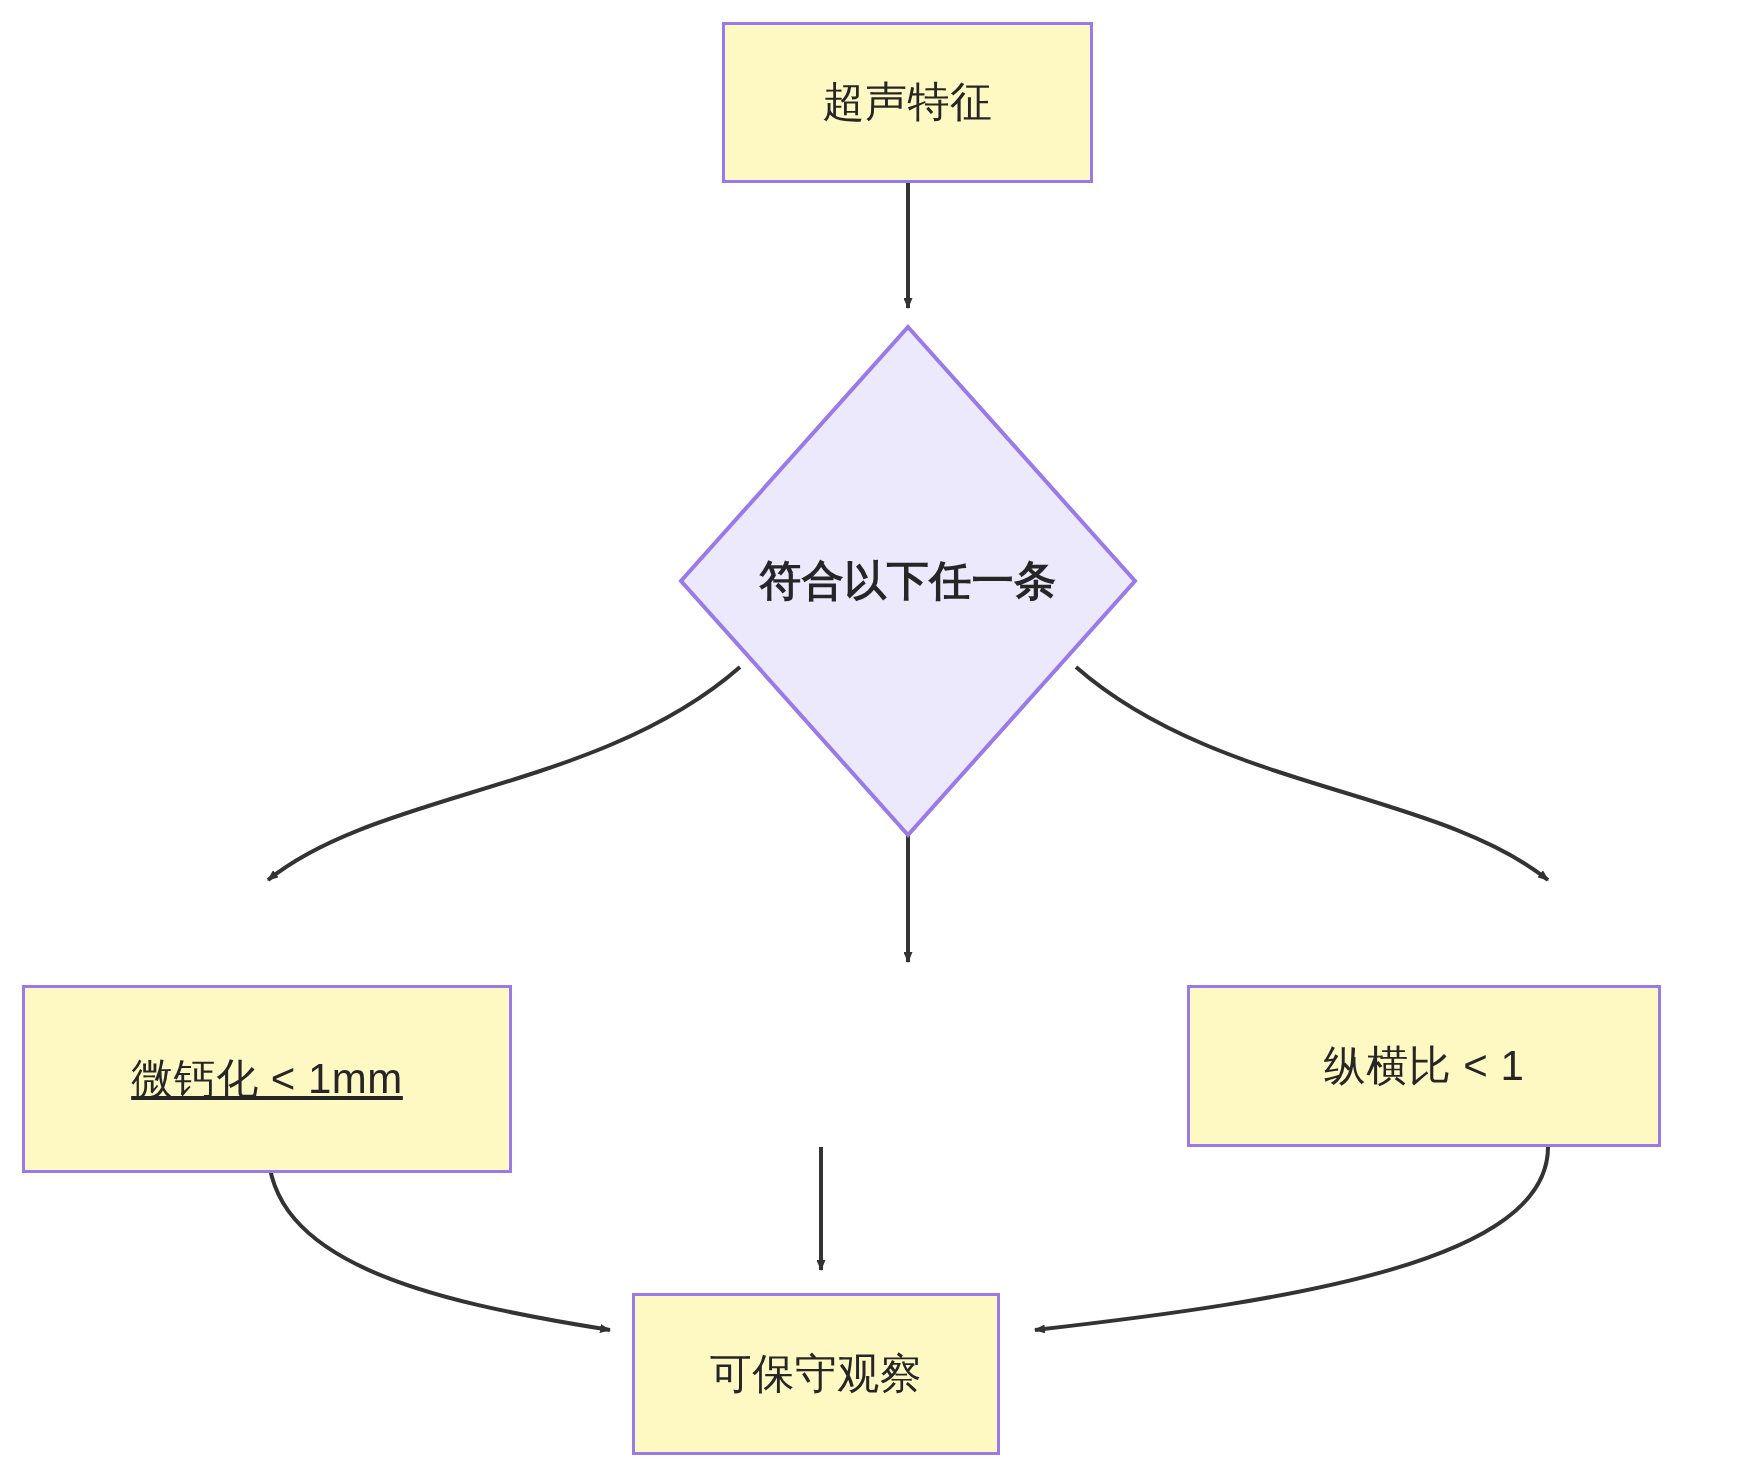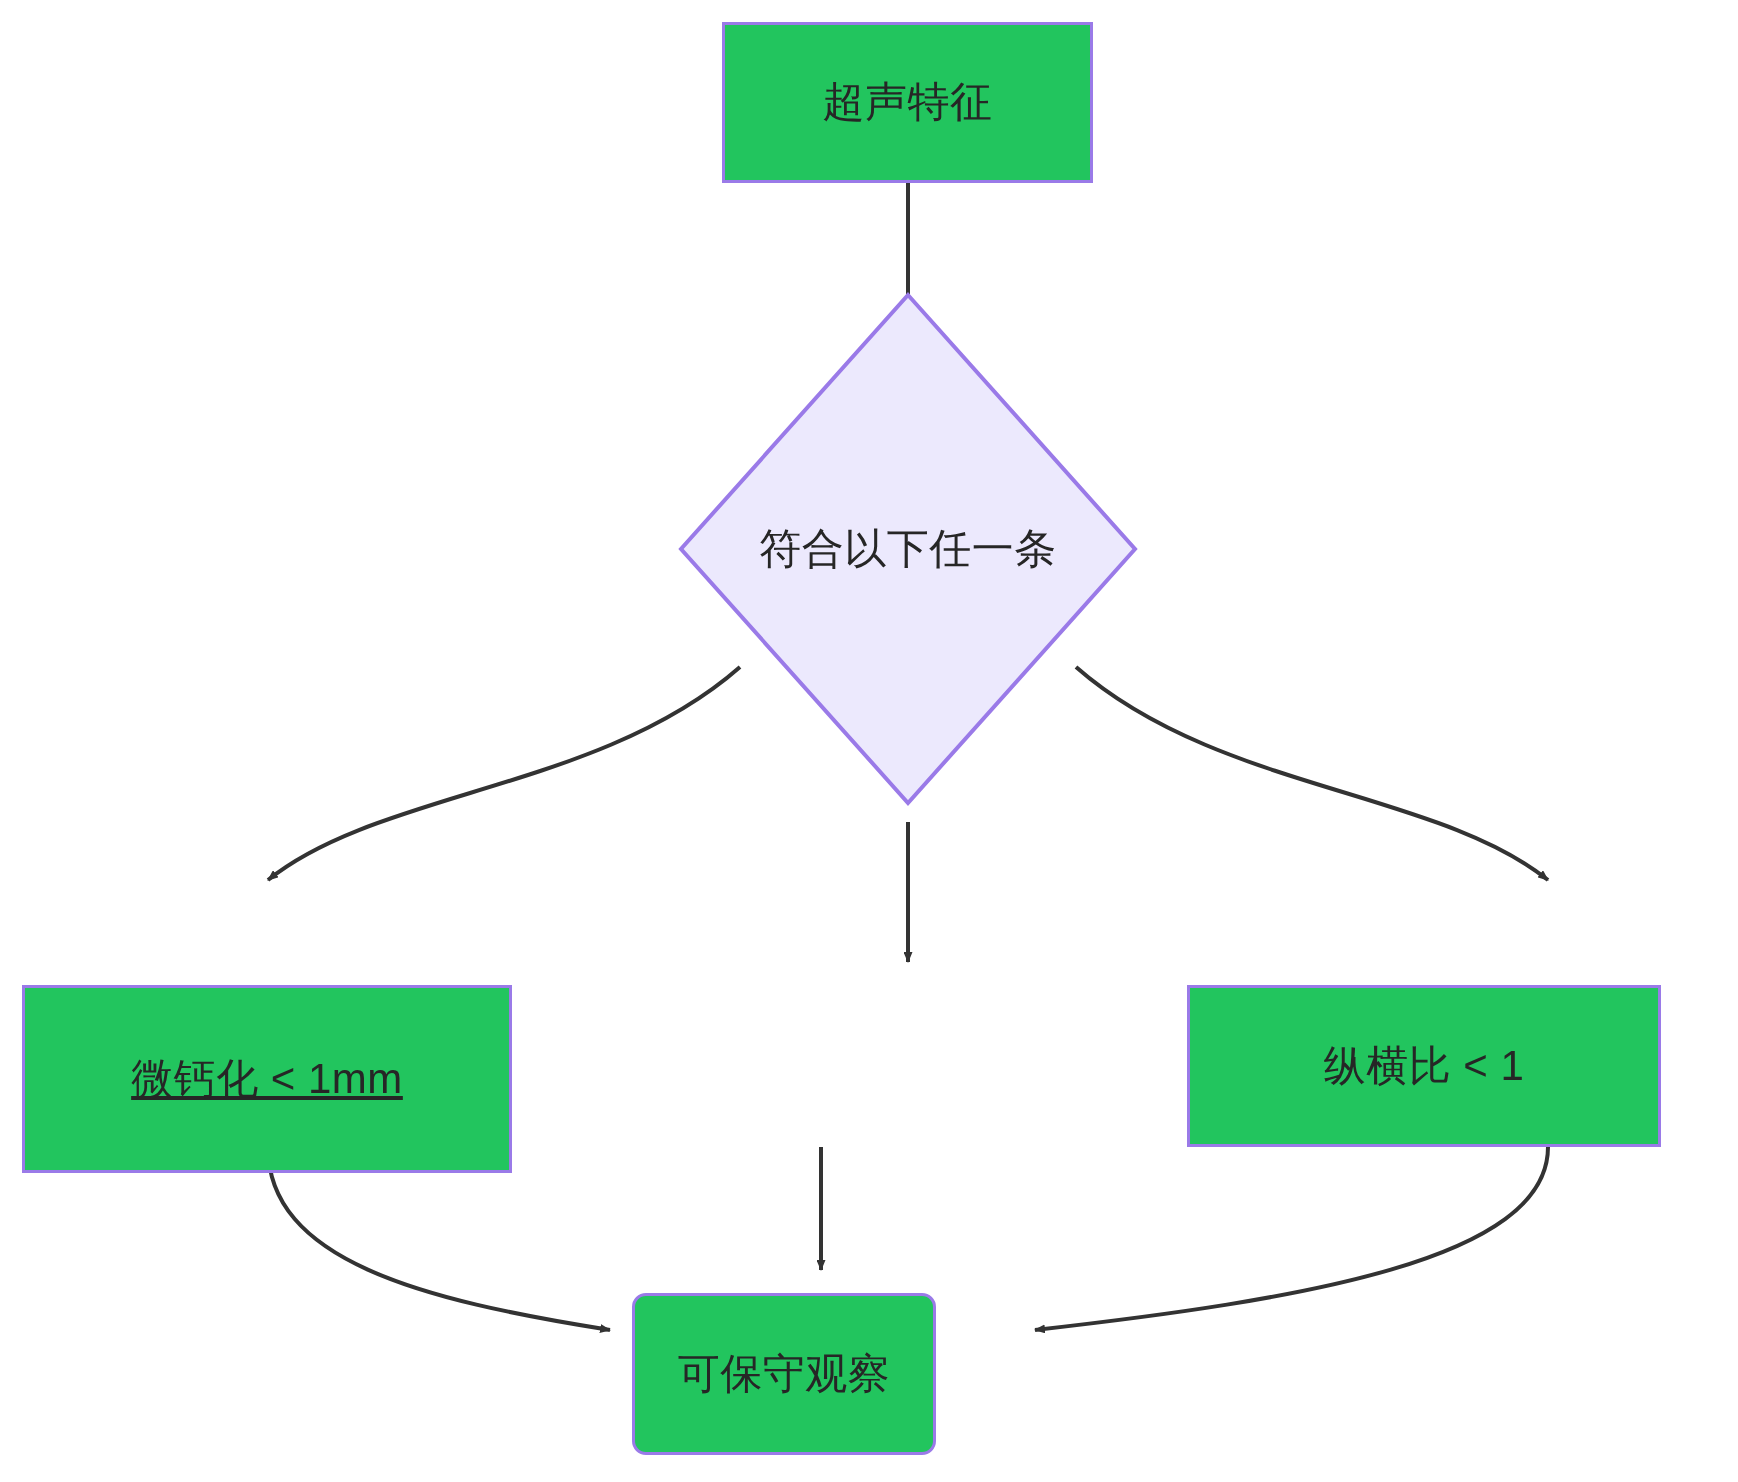--- a/index.html
+++ b/index.html
@@ -22,21 +22,21 @@
     position: absolute;
     left: 0;
     top: 0;
     width: 1738px;
     height: 1482px;
     pointer-events: none;
   }
   .node {
     position: absolute;
     box-sizing: border-box;
-    background: #22c55e;
+    background: #fef9c3;
     border: 3px solid #9a7ae8;
     display: flex;
     align-items: center;
     justify-content: center;
     color: #262626;
     font-size: 42px;
     line-height: 1.2;
     letter-spacing: 0.5px;
     white-space: nowrap;
   }
@@ -87,33 +87,33 @@
 
     <path d="M 821,1147 L 821,1270" fill="none" stroke="#333333" stroke-width="4" marker-end="url(#arrowhead)"></path>
 
     <path d="M 1548,1147 C 1548,1260 1300,1300 1035,1330" fill="none" stroke="#333333" stroke-width="4" marker-end="url(#arrowhead)"></path>
   </svg>
 
   <div class="node" style="left:722px; top:22px; width:371px; height:161px;">
     <span>超声特征</span>
   </div>
 
-  <div class="diamond-wrap" style="left:678px; top:292px; width:460px; height:514px;">
+  <div class="diamond-wrap" style="left:678px; top:324px; width:460px; height:514px;font-weight:bold;">
     <svg class="diamond-shape" viewBox="0 0 460 514" preserveAspectRatio="none" xmlns="http://www.w3.org/2000/svg">
       <polygon points="230,3 457,257 230,511 3,257" fill="#ece9fd" stroke="#9a7ae8" stroke-width="4"></polygon>
     </svg>
     <span class="diamond-label">符合以下任一条</span>
   </div>
 
   <div class="node" style="left:22px; top:985px; width:490px; height:188px;text-decoration:underline;">
     <span>微钙化 &lt; 1mm</span>
   </div>
 
 
   <div class="node" style="left:1187px; top:985px; width:474px; height:162px;">
     <span>纵横比 &lt; 1</span>
   </div>
 
-  <div class="node" style="left:632px; top:1293px; width:304px; height:162px;border-radius:14px;">
+  <div class="node" style="left:632px; top:1293px; width:368px; height:162px;">
     <span>可保守观察</span>
   </div>
 
 </div>
 
 </body></html>

